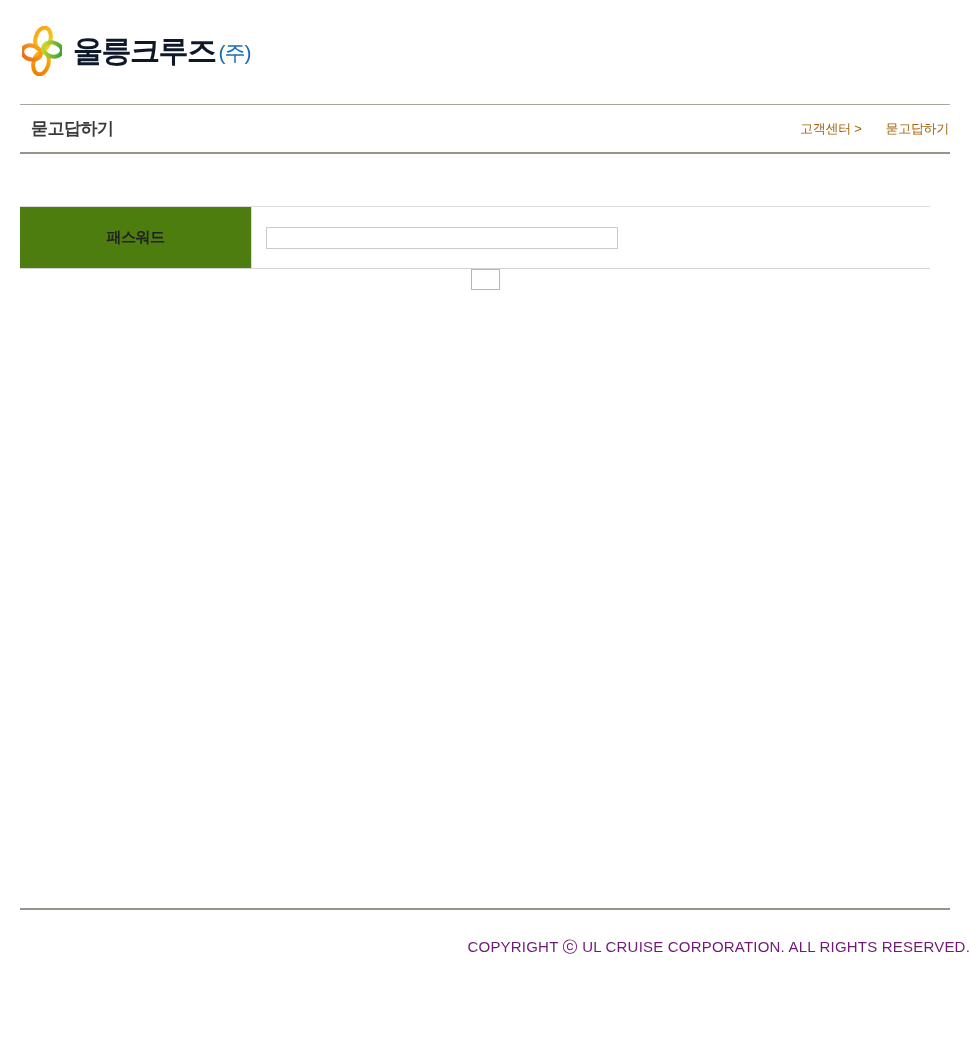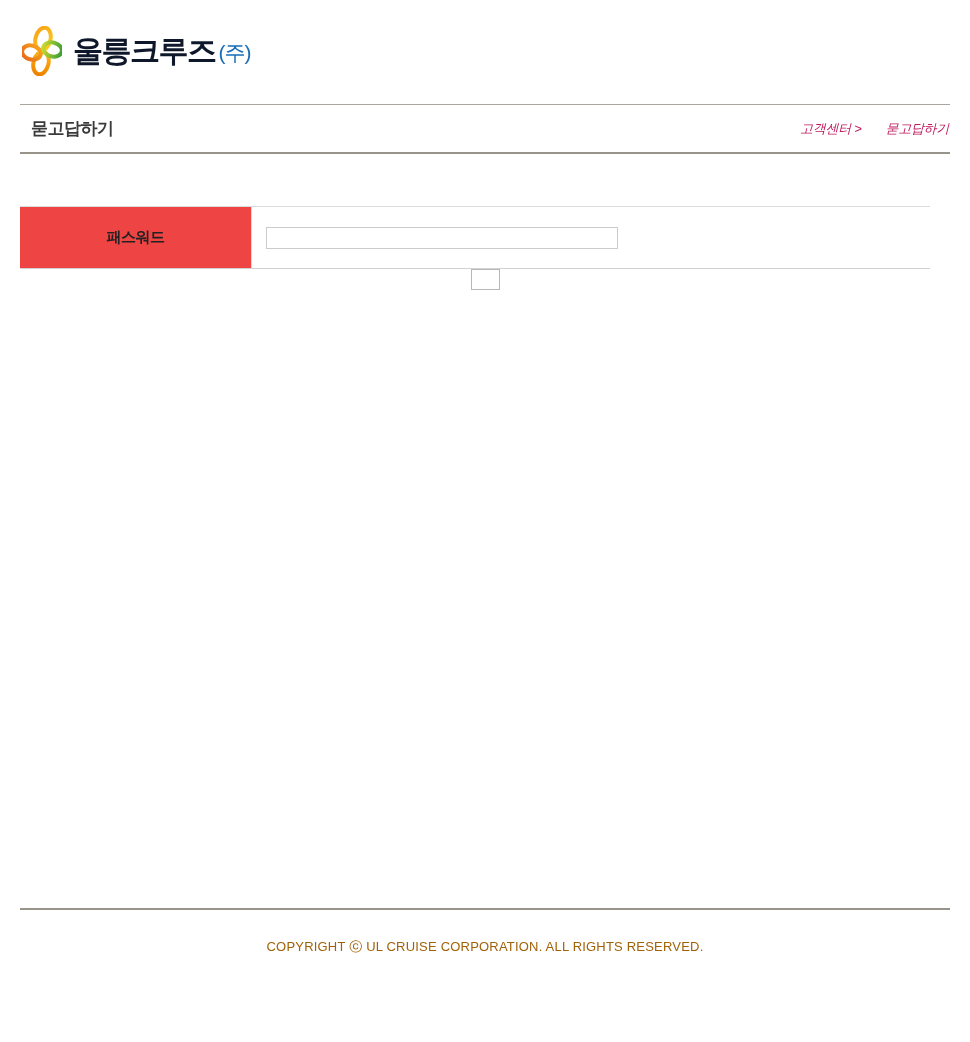--- a/index.html
+++ b/index.html
@@ -43,31 +43,31 @@
   .page-title {
     padding-left: 11px;
     font-size: 17px; font-weight: bold; color: #3a3a3a;
     letter-spacing: -0.5px;
   }
   .breadcrumb {
     display: flex; align-items: center; gap: 24px;
     padding-right: 1px;
     font-size: 13px; color: #8a8a8a; letter-spacing: -0.3px;
   }
-  .breadcrumb .crumb { color: #be185d; text-decoration: none; font-style: italic; }
+  .breadcrumb .crumb { color: #a16207; text-decoration: none; }
   .breadcrumb .crumb.link { cursor: pointer; }
 
   
   .pw-table {
     position: absolute; top: 206px; left: 20px; width: 910px; height: 63px;
     border-top: 1px solid #dcdcdc; border-bottom: 1px solid #d2d2d2;
     display: flex;
   }
   .pw-th {
-    width: 232px; background: #ef4444;
+    width: 232px; background: #4d7c0f;
     border-right: 1px solid #dcdcdc;
     display: flex; align-items: center; justify-content: center;
     font-size: 15px; font-weight: bold; color: #222222;
     letter-spacing: -0.5px;
   }
   .pw-td {
     flex: 1; display: flex; align-items: center;
     padding-left: 14px; background: #ffffff;
   }
   .pw-input {
@@ -81,22 +81,22 @@
   .submit-btn {
     position: absolute; left: 471px; top: 269px;
     width: 29px; height: 21px;
     background: #ffffff; border: 1px solid #b7b7b7;
     cursor: pointer; font-size: 11px; color: #555;
   }
 
   
   .copyright {
     position: absolute; top: 938px; left: 0; width: 100%;
-    text-align: center;
-    font-size: 13px; color: #a16207; letter-spacing: 0.2px;
+    text-align: right;
+    font-size: 15px; color: #701a75; letter-spacing: 0.2px;
   }
 </style>
 </head>
 <body>
 
 <div class="container">
 
   <a class="logo">
     <svg class="logo-icon" width="40" height="50" viewBox="0 0 40 50" aria-hidden="true">
       <defs>

